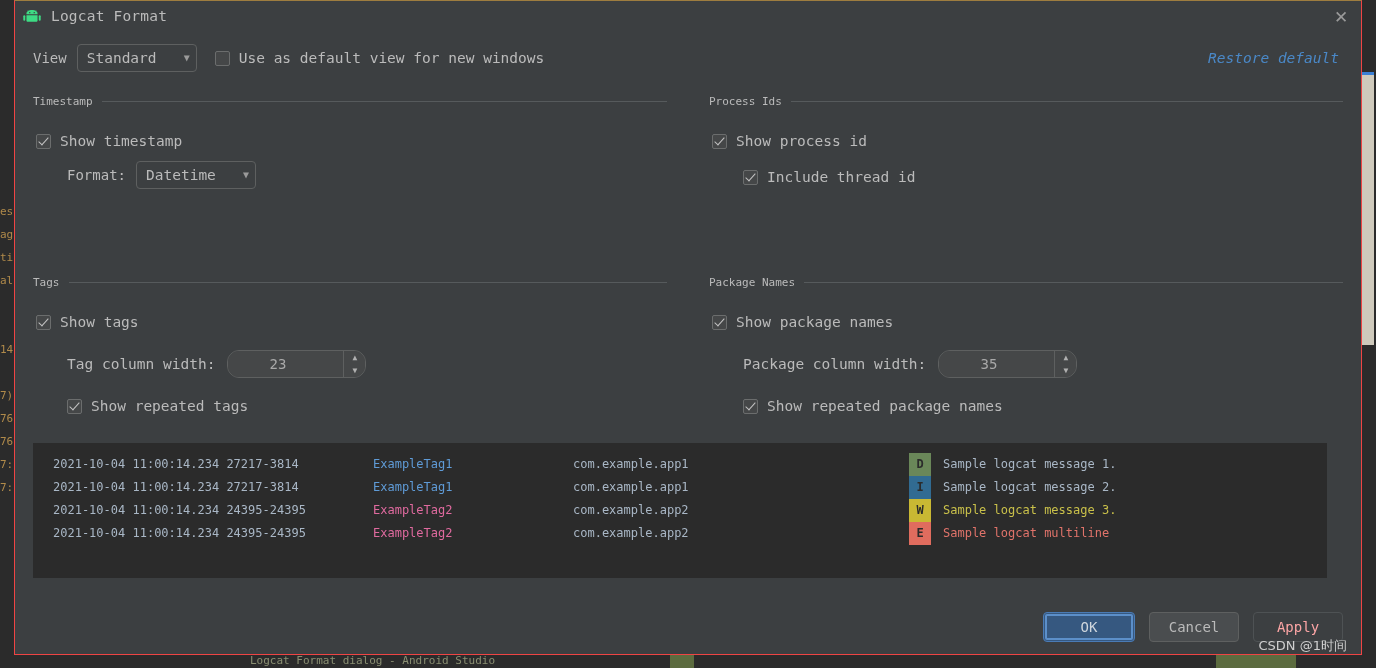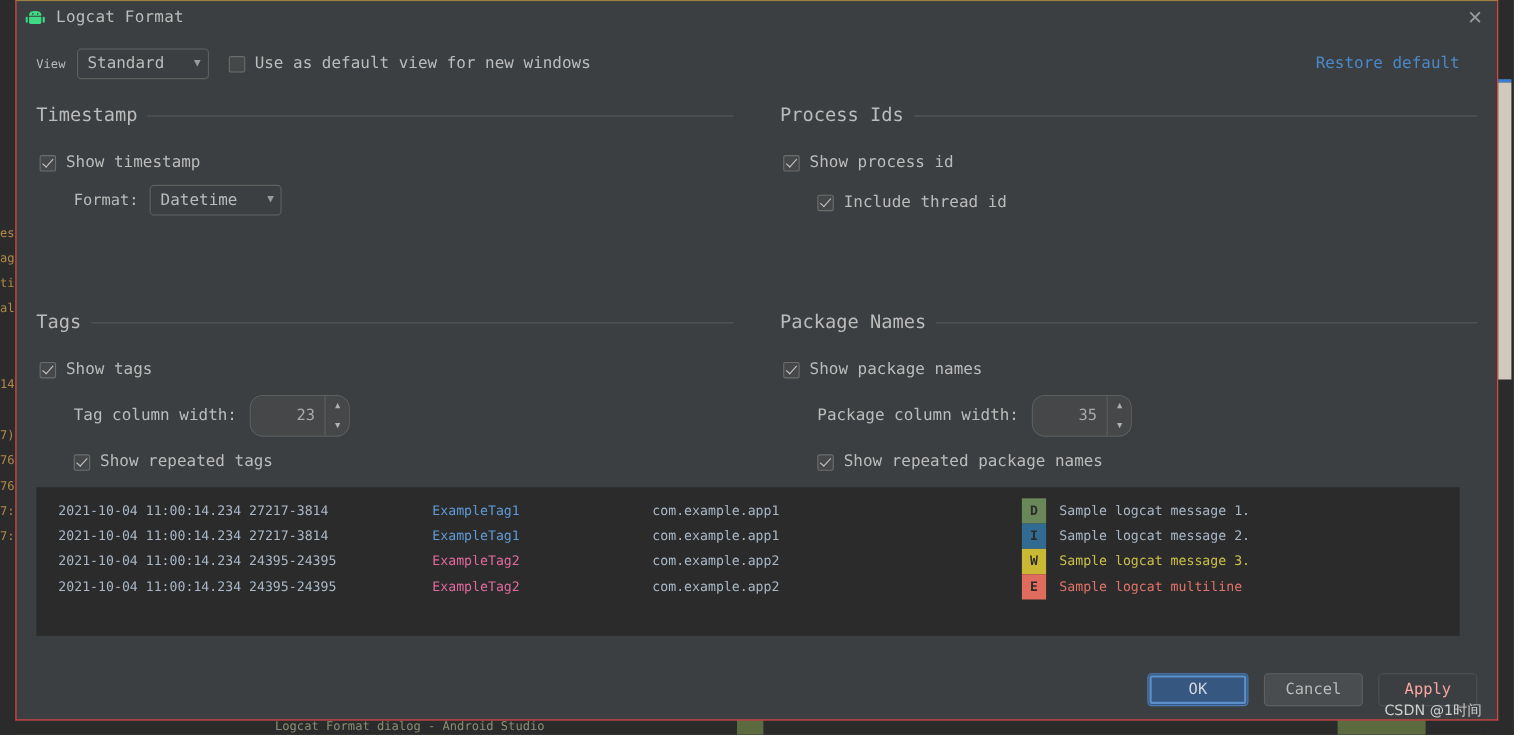--- a/index.html
+++ b/index.html
@@ -75,21 +75,21 @@
   .body { padding: 0 18px; position: relative; }
 
   
   .view-row {
     display: flex;
     align-items: center;
     margin-top: 12px;
     height: 30px;
     position: relative;
   }
-  .lbl { color: #bbbbbb; font-size: 11px; }
+  .lbl { color: #bbbbbb; font-size: 14px; }
   .view-label { margin-right: 10px; }
 
   .combo {
     background: #3c3f41;
     border: 1px solid #5e6060;
     border-radius: 4px;
     height: 28px;
     display: inline-flex;
     align-items: center;
     padding: 0 6px 0 9px;
@@ -124,61 +124,63 @@
     left: 4px; top: 0px;
     width: 4px; height: 9px;
     border: solid #c3c3c3;
     border-width: 0 1.8px 1.8px 0;
     transform: rotate(42deg);
   }
   .cb-text { color: #bbbbbb; font-size: 14.5px; margin-left: 9px; white-space: nowrap; }
 
   .restore-link {
     position: absolute;
-    right: 16px; top: 7px;
+    right: 4px; top: 7px;
     color: #4a88c7;
     font-size: 14.5px;
     cursor: pointer;
+    font-style: italic;
   }
 
   
   .cols {
     display: flex;
     margin-top: 22px;
   }
   .col { width: 648px; }
   .col-right { margin-left: 42px; }
 
   .section-head {
     display: flex;
     align-items: center;
     gap: 9px;
     margin-bottom: 18px;
   }
-  .section-head .t { color: #bbbbbb; font-size: 17px; white-space: nowrap; }
+  .section-head .t { color: #bbbbbb; font-size: 11px; white-space: nowrap; }
   .section-head .rule { flex: 1; height: 1px; background: #565a5c; }
 
   .indent1 { margin-left: 3px; }
   .indent3 { margin-left: 34px; }
 
   .row { display: flex; align-items: center; height: 30px; }
   .row + .row { margin-top: 4px; }
 
   .fmt-row { margin-top: 12px; }
   .fmt-label { color:#bbbbbb; font-size:14px; margin-right: 10px; }
 
   
   .spinner {
     display: inline-flex;
-    height: 38px;
+    height: 28px;
     border: 1px solid #5e6060;
     border-radius: 12px;
     overflow: hidden;
     box-sizing: border-box;
     background: #454748;
+    gap: 48px;
   }
   .spinner .num {
     width: 58px;
     display: flex;
     align-items: center;
     justify-content: flex-end;
     padding-right: 9px;
     color: #a9a9a9;
     font-size: 14px;
     background: #454748;
@@ -210,21 +212,21 @@
     background: #2b2b2b;
     box-sizing: border-box;
     padding: 10px 0 0 20px;
     overflow: hidden;
     font-family: "DejaVu Sans Mono", monospace;
     font-size: 12px;
     line-height: 23px;
   }
   .logline { display: flex; white-space: pre; height: 23px; align-items: center; }
   .c-ts   { color: #a9b7c6; width: 320px; }
-  .c-tag  { width: 200px; margin-left: 20px; }
+  .c-tag  { width: 200px; }
   .c-pkg  { color: #a9b7c6; width: 336px; }
   .badge {
     width: 22px;
     text-align: center;
     color: #2b2b2b;
     font-weight: bold;
     height: 23px;
     line-height: 23px;
     margin-right: 12px;
     flex: none;

